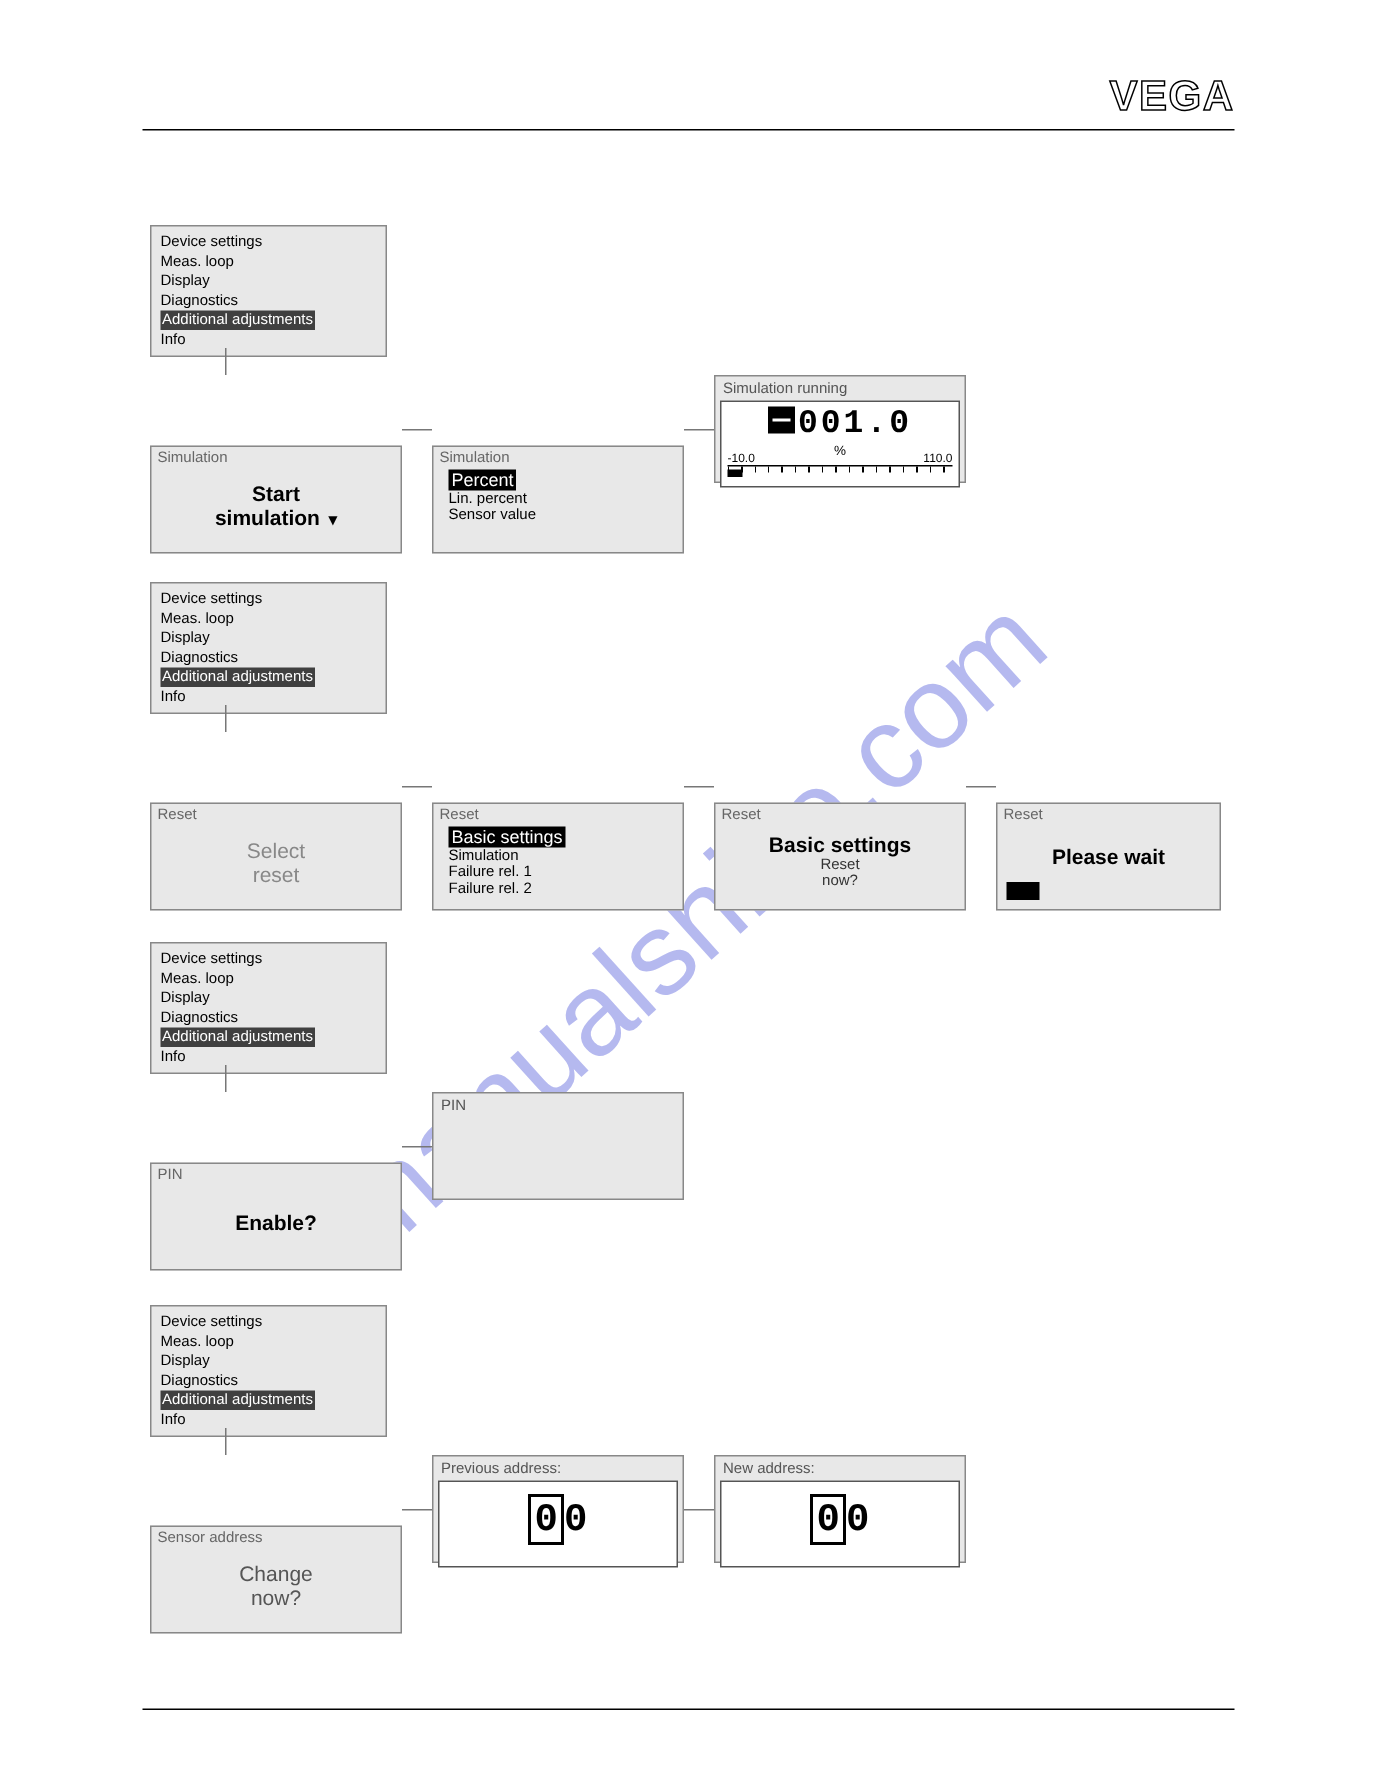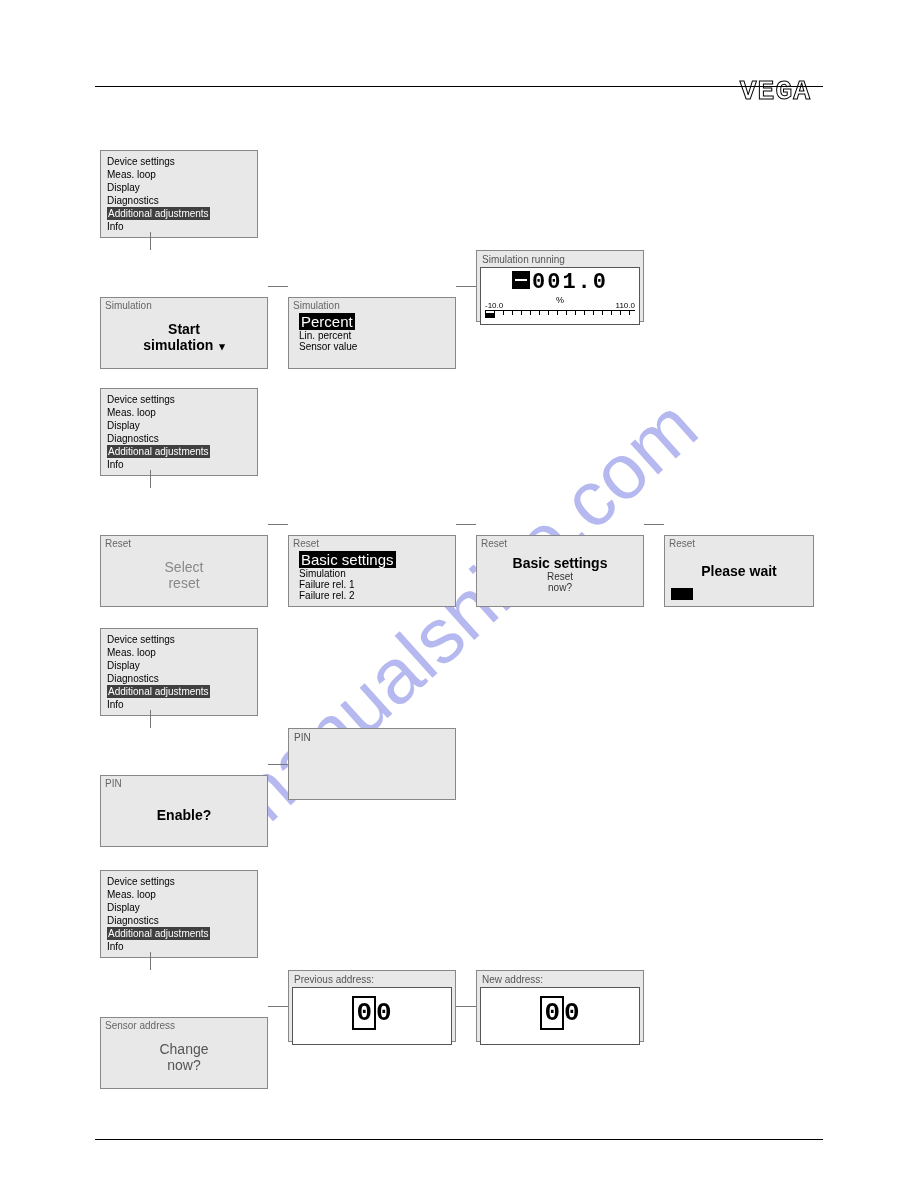--- a/index.html
+++ b/index.html
@@ -15,28 +15,27 @@
     left: 0; top: 0; width: 918px; height: 1188px;
     padding: 40px 60px 30px 60px;
   }
   .header-rule {
     border-top: 1px solid #000;
     position: absolute;
     left: 95px; right: 95px; top: 86px;
   }
   .logo {
     position: absolute;
-    right: 107px; top: 48px;
-    font-family: Liberation Mono, monospace;
+    right: 95px; top: 48px;
+    font-family: Liberation Sans, sans-serif;
     font-size: 28px;
     font-weight: bold;
     letter-spacing: 1px;
     -webkit-text-stroke: 1px #000;
     color: transparent;
-    margin-top: 28px;
   }
   .footer-rule {
     border-top: 1px solid #000;
     position: absolute;
     left: 95px; right: 95px; bottom: 48px;
   }
   .watermark {
     position: absolute;
     left: 50%; top: 52%;
     transform: translate(-50%, -50%) rotate(-42deg);
@@ -86,21 +85,21 @@
   }
   .screen-body {
     text-align: center;
     font-size: 14px;
     font-weight: bold;
     padding-top: 10px;
   }
   .screen-body.small { font-size: 10px; font-weight: normal; text-align: left; padding: 2px 6px; }
   .screen-body .dropdown-caret::after { content: "▾"; font-size: 11px; margin-left: 2px; }
 
-  .sel-item { display: inline-block; background: #000; color: #fff; padding: 0 2px; font-size: 15px; }
+  .sel-item { display: inline-block; background: #000; color: #fff; padding: 0 2px; font-size: 12px; }
   .opt-item { font-size: 10px; display: block; }
 
   .lcd {
     position: absolute;
     width: 168px; height: 72px;
     background: #e8e8e8;
     border: 1px solid #888;
     padding: 3px;
   }
   .lcd-inner {

